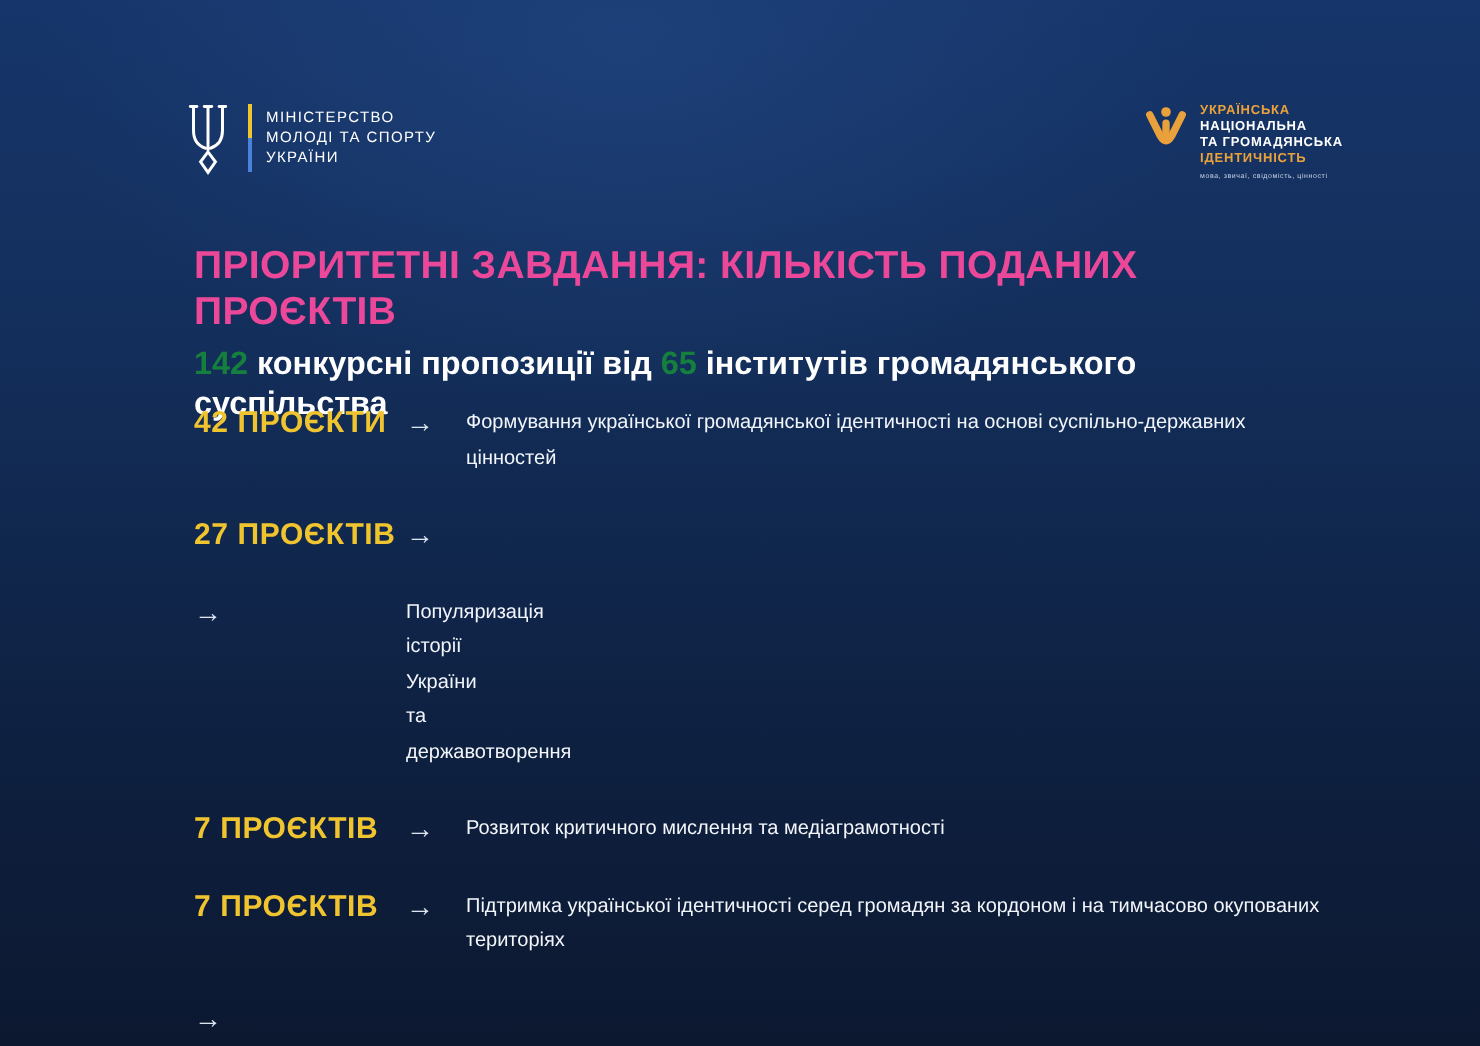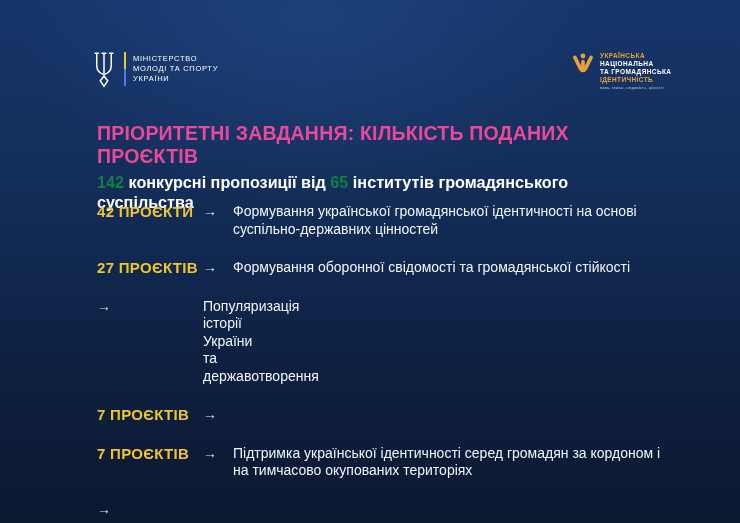--- a/index.html
+++ b/index.html
@@ -58,21 +58,21 @@
   .row {
     display: grid; grid-template-columns: 106px 30px 1fr;
     align-items: start; margin-bottom: 21px;
   }
   .count {
     color: #f0c42f; font-weight: bold; font-size: 15px;
     line-height: 17.5px; letter-spacing: 0.3px; white-space: nowrap;
   }
   .arrow { color: #dde4ee; font-size: 14px; line-height: 17.5px; }
   .desc {
-    color: #f2f5fa; font-size: 14px; line-height: 17.5px;
+    color: #f2f5fa; font-size: 10px; line-height: 17.5px;
     max-width: 442px;
   }
 </style>
 </head>
 <body>
 
 <div class="slide">
 
   <div class="logo-left">
     <svg width="26" height="38" viewBox="0 0 28 40">
@@ -120,31 +120,31 @@
 
     <div class="row">
       <div class="count">42 ПРОЄКТИ</div>
       <div class="arrow">→</div>
       <div class="desc">Формування української громадянської ідентичності на основі суспільно-державних цінностей</div>
     </div>
 
     <div class="row">
       <div class="count">27 ПРОЄКТІВ</div>
       <div class="arrow">→</div>
-      <div class="desc">Формування оборонної свідомості та громадянської стійкості</div>
     </div>
 
     <div class="row">
       <div class="arrow">→</div>
       <div class="desc">Популяризація історії України та державотворення</div>
     </div>
 
     <div class="row">
       <div class="count">7 ПРОЄКТІВ</div>
       <div class="arrow">→</div>
+      <div class="desc">Розвиток критичного мислення та медіаграмотності</div>
     </div>
 
     <div class="row">
       <div class="count">7 ПРОЄКТІВ</div>
       <div class="arrow">→</div>
       <div class="desc">Підтримка української ідентичності серед громадян за кордоном і на тимчасово окупованих територіях</div>
     </div>
 
     <div class="row">
       <div class="arrow">→</div>

